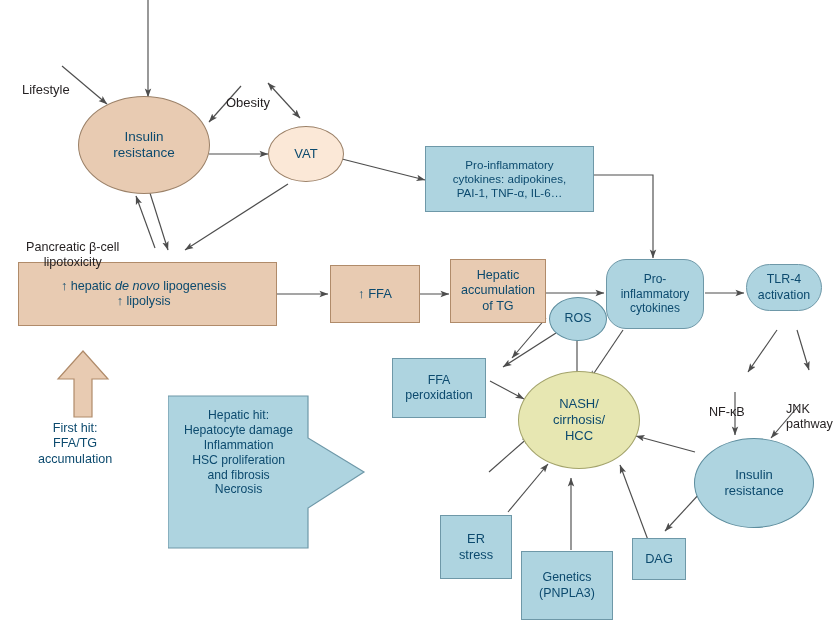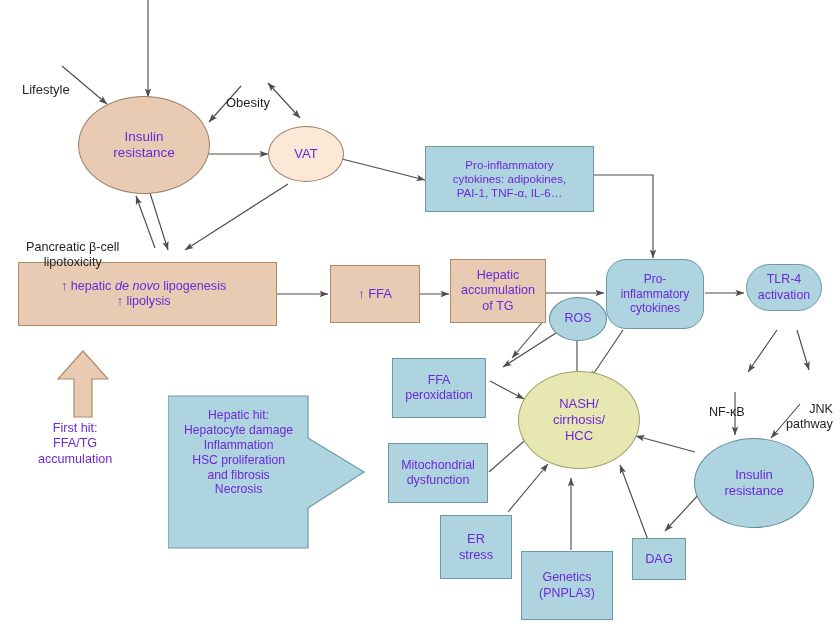--- a/index.html
+++ b/index.html
@@ -24,21 +24,21 @@
     height: 641px;
     pointer-events: none;
   }
   .node {
     position: absolute;
     box-sizing: border-box;
     display: flex;
     align-items: center;
     justify-content: center;
     text-align: center;
-    color: #6d28d9;
+    color: #0c4a6e;
     line-height: 1.22;
     z-index: 3;
   }
   .box {
     border: 1px solid #7a8f96;
   }
   .tan {
     background: #e8cbb2;
     border-color: #b08b6a;
   }
@@ -227,24 +227,20 @@
     HSC proliferation
     and fibrosis
     Necrosis</span>
   </div>
 
   <div class="node box blue" style="left:392px; top:358px; width:94px; height:60px; font-size:12.4px;">
     <span class="txt">FFA
 peroxidation</span>
   </div>
 
-  <div class="node box blue" style="left:388px; top:443px; width:100px; height:60px; font-size:12.4px;">
-    <span class="txt">Mitochondrial
-dysfunction</span>
-  </div>
 
   <div class="node box blue" style="left:440px; top:515px; width:72px; height:64px; font-size:12.8px;">
     <span class="txt">ER
 stress</span>
   </div>
 
   <div class="node box blue" style="left:521px; top:551px; width:92px; height:69px; font-size:12.4px;">
     <span class="txt">Genetics
 (PNPLA3)</span>
   </div>
@@ -274,18 +270,18 @@
 
   <div class="label" style="left:26px; top:210px; font-size:12.6px; text-align:center;">
     <span class="txt">Pancreatic β-cell
 lipotoxicity</span>
   </div>
 
   <div class="label" style="left:709px; top:375px; font-size:12.6px;">
     <span class="txt">NF-κB</span>
   </div>
 
-  <div class="label" style="left:786px; top:372px; font-size:12.6px; text-align:right;">
+  <div class="label" style="left:786px; top:372px; font-size:12.6px; text-align:left;">
     <span class="txt">JNK
 pathway</span>
   </div>
 
 </div>
 
 </body></html>

